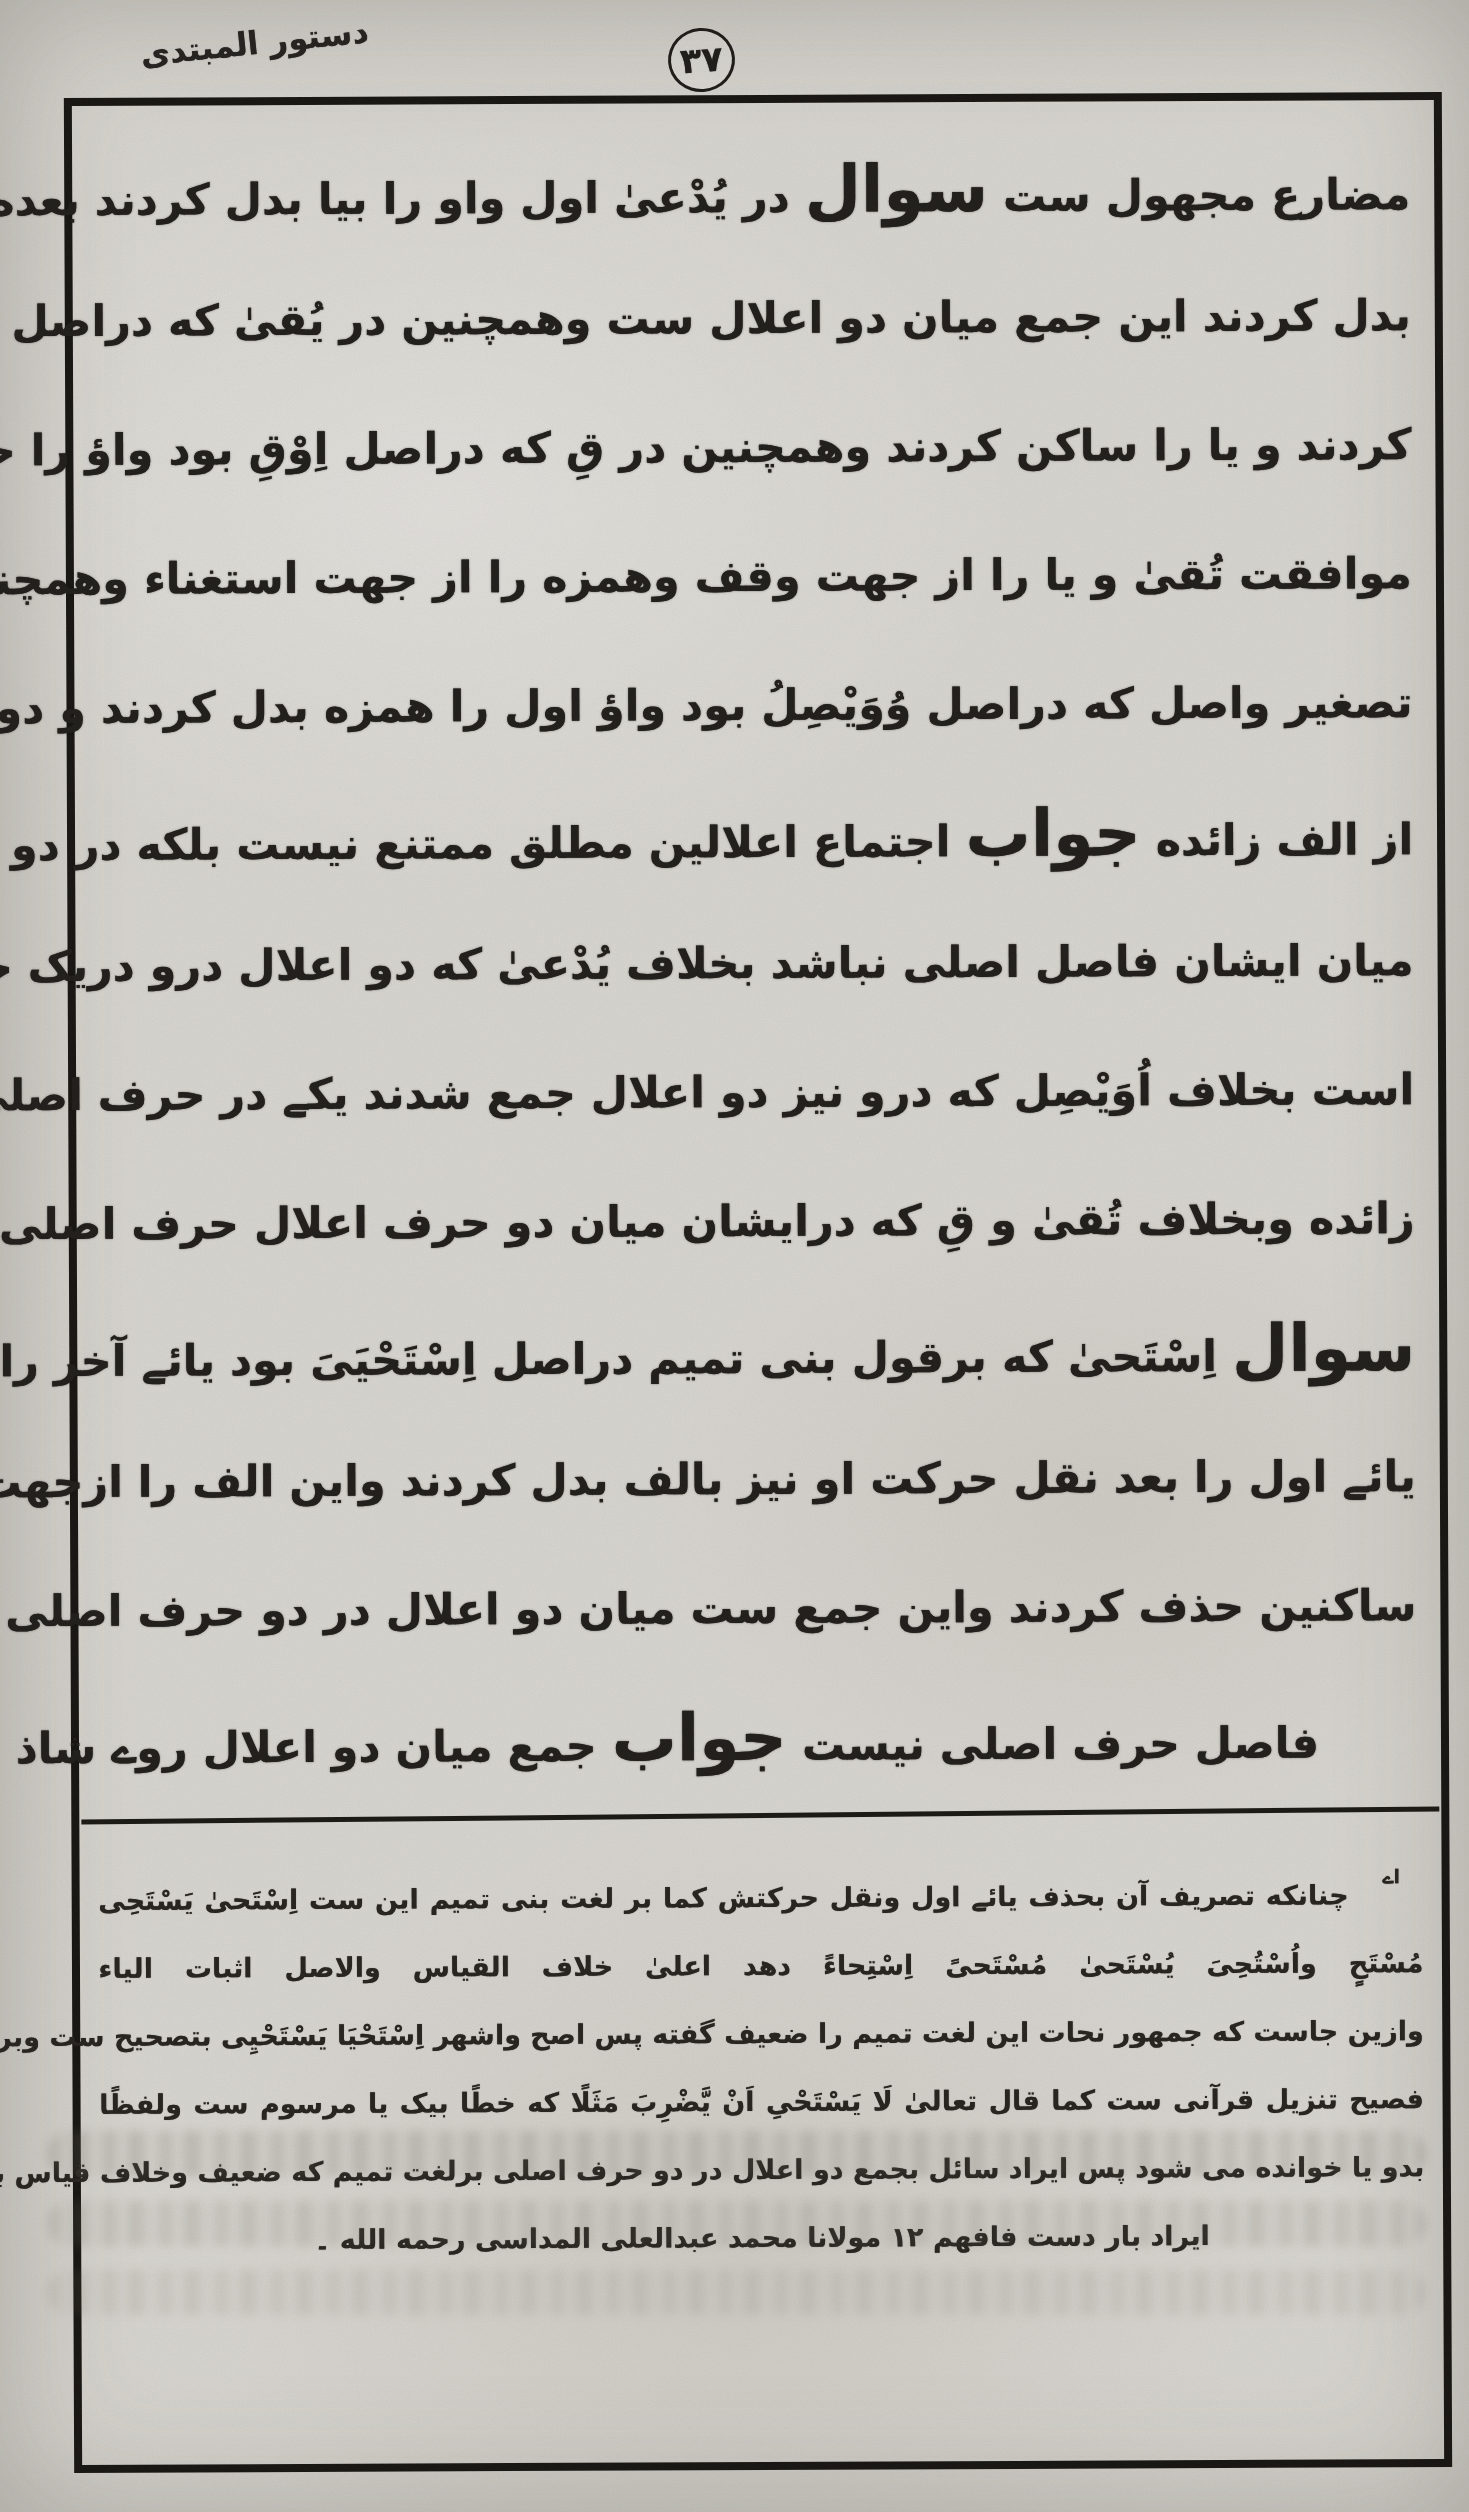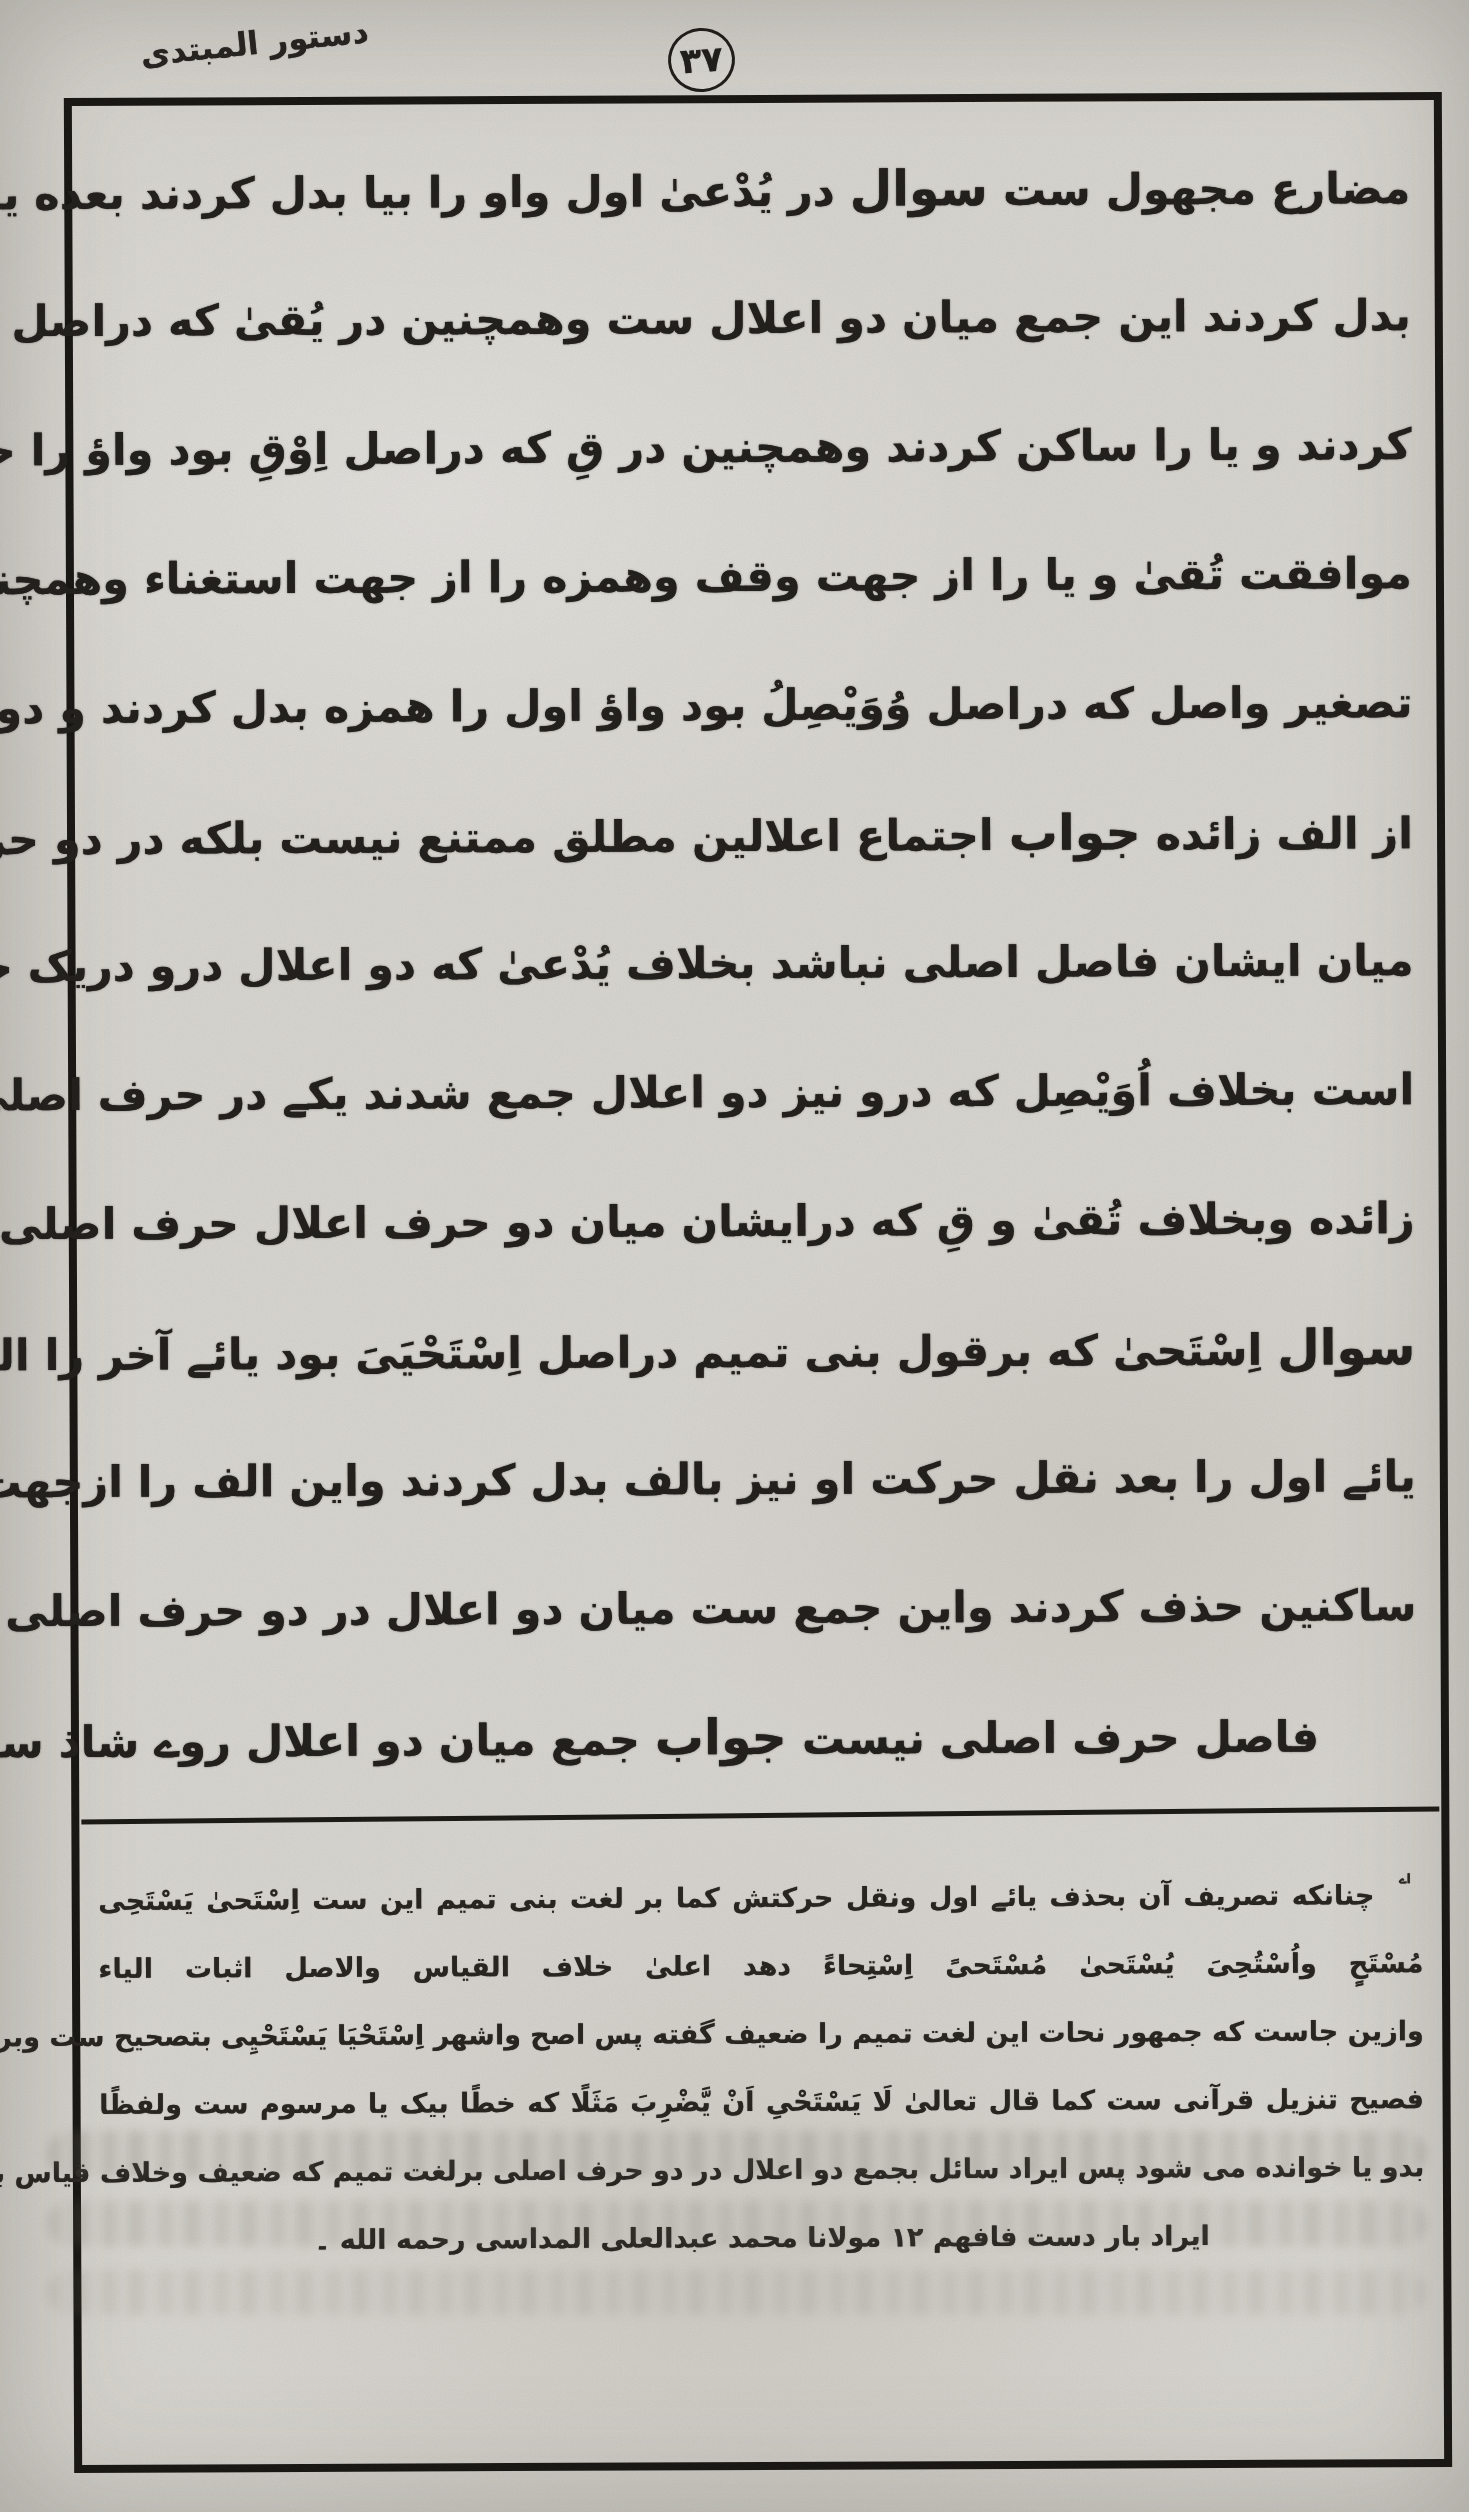--- a/index.html
+++ b/index.html
@@ -58,21 +58,21 @@
     text-align:justify;text-align-last:justify;
     white-space:nowrap;
     text-shadow:0 0 0.9px rgba(25,23,19,.85), 0 0 2.8px rgba(25,23,19,.25);
     color:#201e1a;
   }
   .line-center{
     text-align:center;text-align-last:center;
     padding:0 98px;
   }
   .seg-normal{line-height:129px;}
-  .seg-big{font-size:49px;line-height:129px;font-weight:bold;}
+  .seg-big{font-size:65px;line-height:129px;font-weight:bold;}
   .seg-marker{
     font-size:22px;line-height:1;
     vertical-align:51px;
     margin:0 9.3px;
   }
 
   
   .divider{
     height:4.7px;background:#191813;
     margin:11px 1.9px 0 1.9px;
@@ -82,21 +82,21 @@
   
   .footnote{padding:15px 18.6px 0 18.6px;}
   .fline{
     line-height:68px;height:68px;
     font-size:27px;font-weight:bold;
     text-align:justify;text-align-last:justify;
     white-space:nowrap;
     text-shadow:0 0 0.9px rgba(25,23,19,.7);
     color:#26231f;
   }
-  .fline .seg-marker{vertical-align:20.5px;font-size:13px;margin:0 12px;}
+  .fline .seg-marker{vertical-align:20.5px;font-size:19px;margin:0 23px;}
   .fline-center{text-align:center;text-align-last:center;padding:0 167px;}
 
   
   .ghost{
     position:absolute;left:47px;right:43px;height:45px;
     background:repeating-linear-gradient(90deg,
       rgba(108,104,95,.20) 0 13px, rgba(108,104,95,.05) 13px 25px,
       rgba(108,104,95,.22) 25px 41px, rgba(108,104,95,.06) 41px 56px);
     filter:blur(4.7px);
     border-radius:22px;

